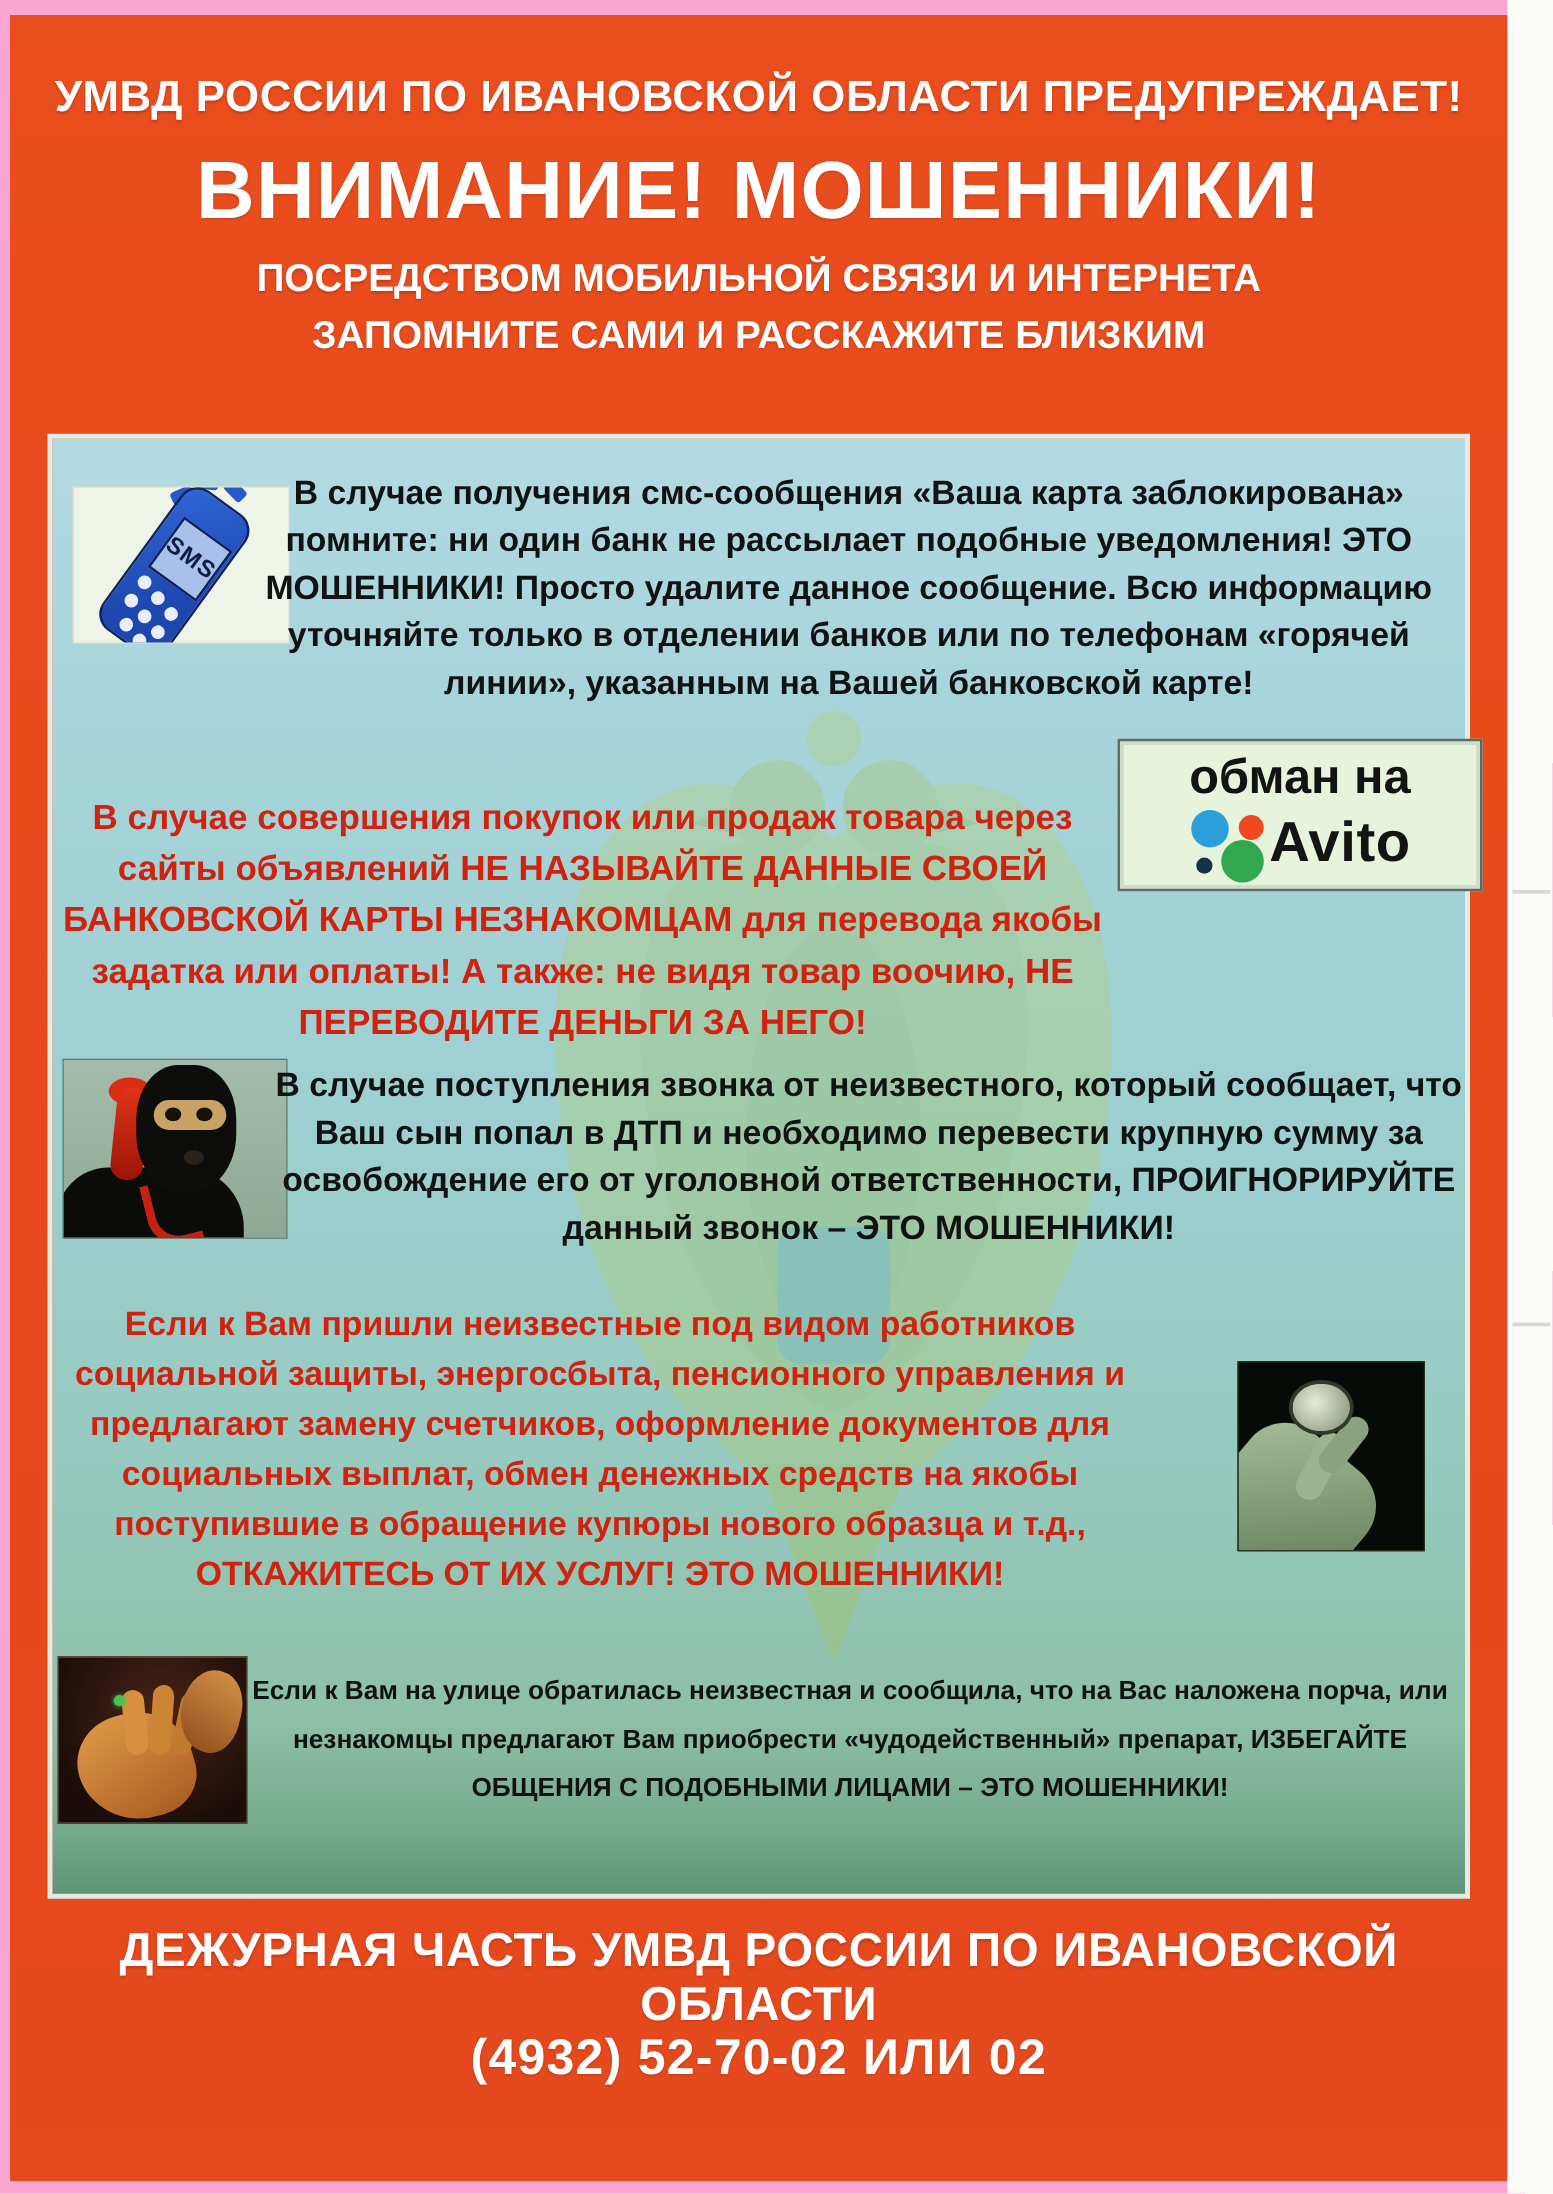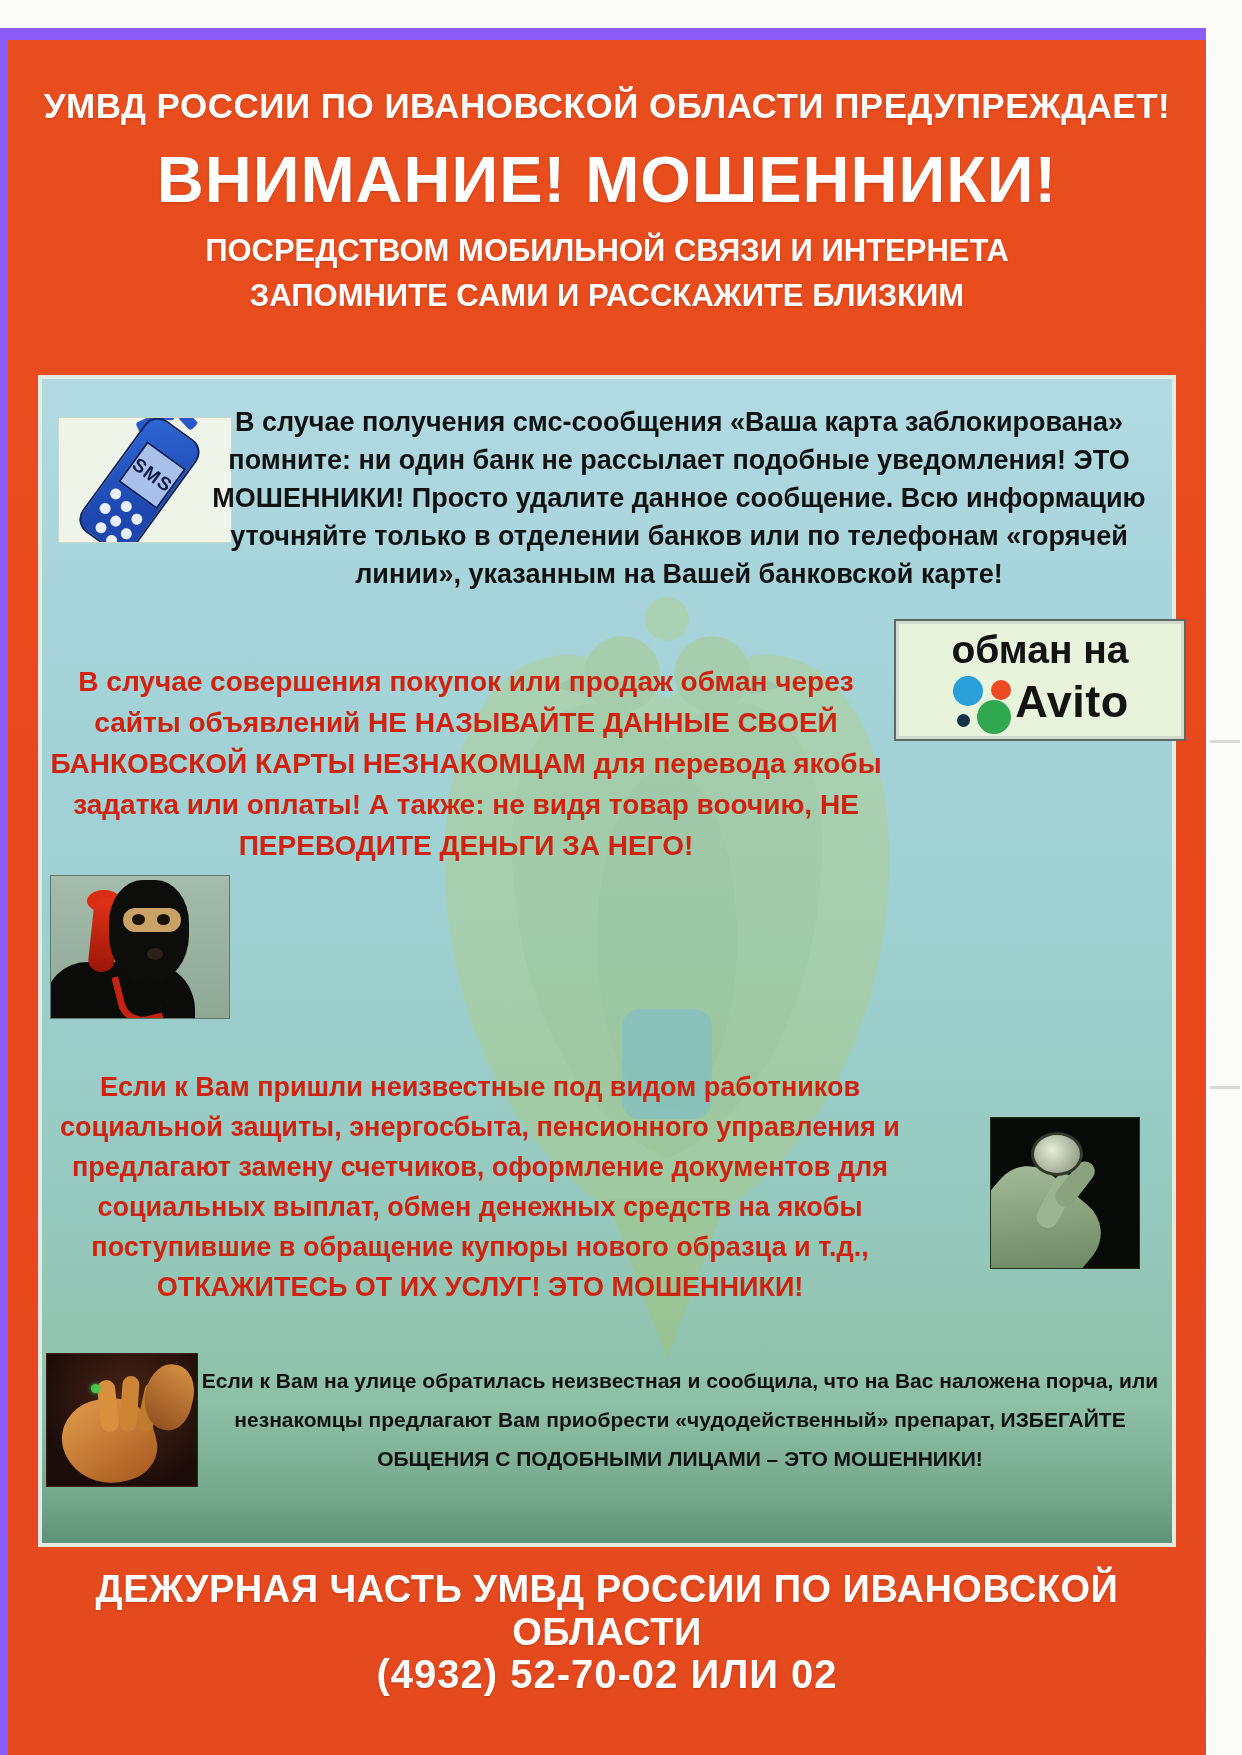--- a/index.html
+++ b/index.html
@@ -2,21 +2,21 @@
 <html><head>
 <meta charset="utf-8">
 <style>
   html,body{margin:0;padding:0;}
   body{
     width:1242px;height:1755px;position:relative;
     background:#fbfbf8;
     font-family:"Liberation Sans", sans-serif;
     overflow:hidden;
   }
-  .scan-page{position:absolute;inset:0;background:#8b5cf6;margin-top:28px;}
+  .scan-page{position:absolute;inset:0;background:#f9a8d4;}
   .poster{
     position:absolute;left:8px;top:12px;width:1198px;height:1733px;
     background:linear-gradient(180deg,#e94e1e 0%,#e8481c 55%,#e44a1e 100%);
   }
   .white-txt{color:#ffffff;font-weight:bold;text-align:center;position:absolute;left:10px;right:10px;
     text-shadow:0 1px 2px rgba(120,30,0,.35);}
   .hdr-warning{top:46px;font-size:35px;letter-spacing:.5px;}
   .hdr-title{top:102px;font-size:65px;letter-spacing:1px;}
   .hdr-sub{top:188px;font-size:31px;line-height:45px;}
 
@@ -147,21 +147,21 @@
             <div class="key-dot" style="left:10px;top:100px;"></div>
             <div class="key-dot" style="left:26px;top:104px;"></div>
             <div class="key-dot" style="left:42px;top:108px;"></div>
             <div class="key-dot" style="left:18px;top:118px;"></div>
             <div class="key-dot" style="left:34px;top:122px;"></div>
           </div>
         </div>
       </div>
       <div class="sec-text black-sec txt-s1">В случае получения смс-сообщения «Ваша карта заблокирована» помните: ни один банк не рассылает подобные уведомления! ЭТО МОШЕННИКИ! Просто удалите данное сообщение. Всю информацию уточняйте только в отделении банков или по телефонам «горячей линии», указанным на Вашей банковской карте!</div>
 
-      <div class="sec-text red-sec txt-s2">В случае совершения покупок или продаж обман через сайты объявлений НЕ НАЗЫВАЙТЕ ДАННЫЕ СВОЕЙ БАНКОВСКОЙ КАРТЫ НЕЗНАКОМЦАМ  для перевода якобы задатка или оплаты! А также: не видя товар воочию, НЕ ПЕРЕВОДИТЕ ДЕНЬГИ ЗА НЕГО!</div>
+      <div class="sec-text red-sec txt-s2">В случае совершения покупок или продаж товара через сайты объявлений НЕ НАЗЫВАЙТЕ ДАННЫЕ СВОЕЙ БАНКОВСКОЙ КАРТЫ НЕЗНАКОМЦАМ  для перевода якобы задатка или оплаты! А также: не видя товар воочию, НЕ ПЕРЕВОДИТЕ ДЕНЬГИ ЗА НЕГО!</div>
       <div class="avito-box">
         <div class="avito-cap">обман на</div>
         <div class="avito-row">
           <div class="dots">
             <div class="dot dot-blue"></div>
             <div class="dot dot-red"></div>
             <div class="dot dot-navy"></div>
             <div class="dot dot-green"></div>
           </div>
           <div class="avito-brand">Avito</div>
@@ -173,20 +173,21 @@
         <div class="red-ear"></div>
         <div class="red-phone"></div>
         <div class="mask-head"></div>
         <div class="mask-eyes">
           <div class="eye l"></div>
           <div class="eye r"></div>
         </div>
         <div class="mask-mouth"></div>
         <div class="red-cord"></div>
       </div>
+      <div class="sec-text black-sec txt-s3">В случае поступления звонка от неизвестного, который сообщает, что Ваш сын попал в ДТП и необходимо перевести крупную сумму за освобождение его от уголовной ответственности, ПРОИГНОРИРУЙТЕ данный звонок – ЭТО МОШЕННИКИ!</div>
 
       <div class="sec-text red-sec txt-s4">Если к Вам пришли неизвестные  под видом работников социальной защиты, энергосбыта, пенсионного управления и предлагают замену счетчиков, оформление документов для социальных выплат, обмен денежных средств на якобы поступившие в обращение купюры нового образца и т.д., ОТКАЖИТЕСЬ ОТ ИХ УСЛУГ!  ЭТО МОШЕННИКИ!</div>
       <div class="photo img-hand">
         <div class="hd-wrist"></div>
         <div class="hd-finger f1"></div>
         <div class="hd-finger f2"></div>
         <div class="hd-obj"></div>
       </div>
 
       <div class="photo img-palm">

